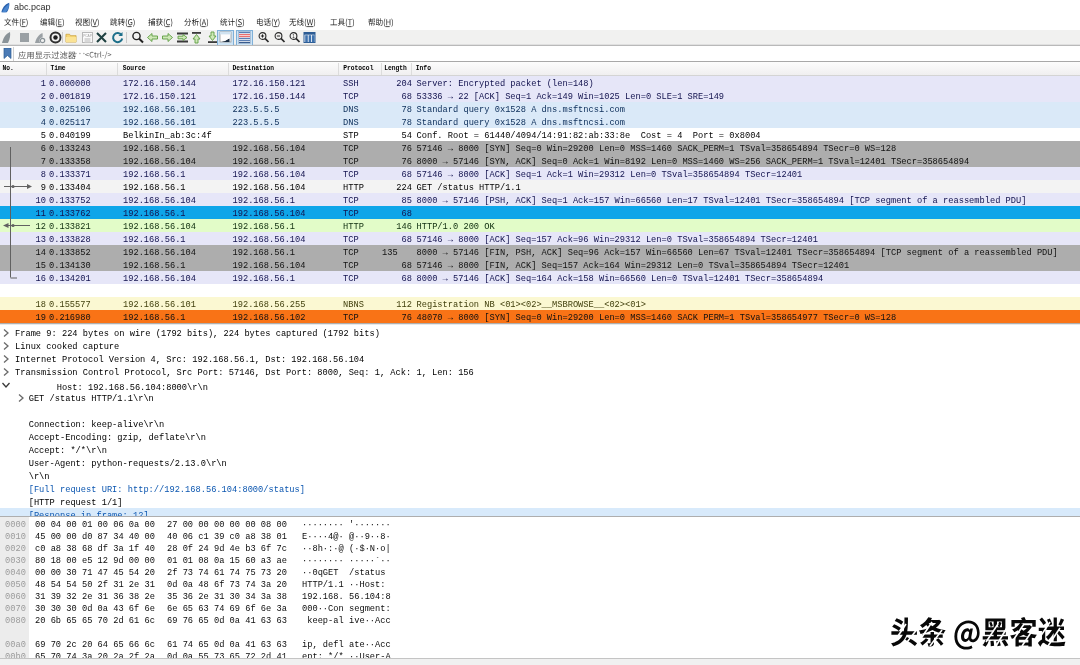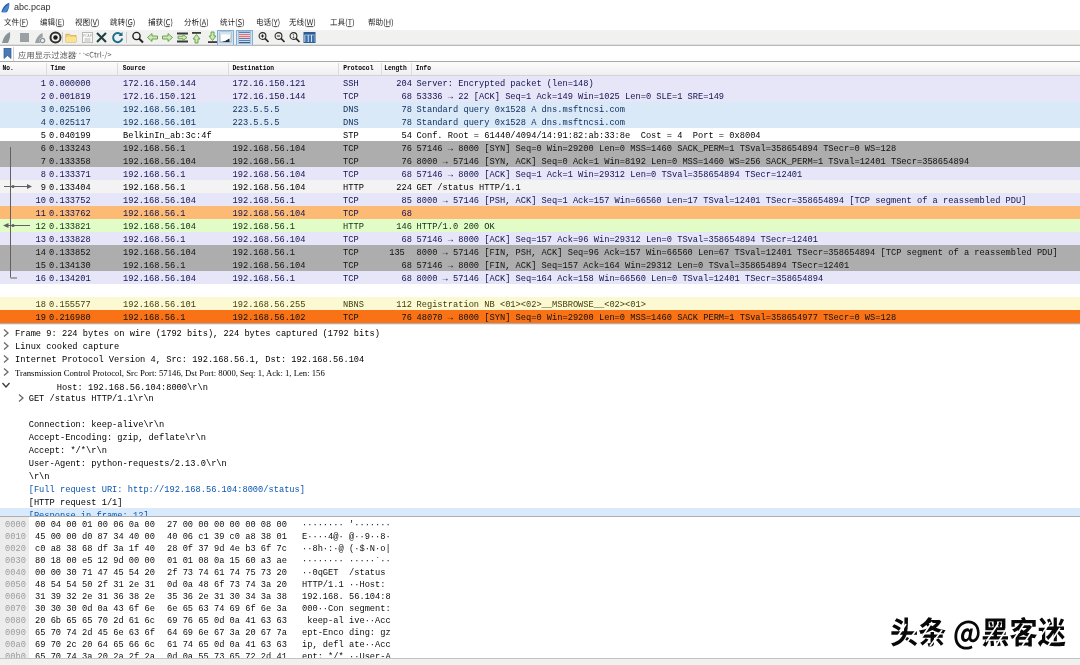--- a/index.html
+++ b/index.html
@@ -299,21 +299,21 @@
 </div>
 <div class="row mono" style="top:193px;background:#e6e6f8;color:#12124e">
 <span class="cell-no">10</span>
 <span style="left:49px">0.133752</span>
 <span style="left:123px">192.168.56.104</span>
 <span style="left:232.5px">192.168.56.1</span>
 <span style="left:343px">TCP</span>
 <span style="left:382px;width:30px;text-align:right">85</span>
 <span style="left:416.5px">8000 → 57146 [PSH, ACK] Seq=1 Ack=157 Win=66560 Len=17 TSval=12401 TSecr=358654894 [TCP segment of a reassembled PDU]</span>
 </div>
-<div class="row mono" style="top:206px;background:#fdba74;color:#12124e">
+<div class="row mono" style="top:206px;background:#0ea5e9;color:#12124e">
 <span class="cell-no">11</span>
 <span style="left:49px">0.133762</span>
 <span style="left:123px">192.168.56.1</span>
 <span style="left:232.5px">192.168.56.104</span>
 <span style="left:343px">TCP</span>
 <span style="left:382px;width:30px;text-align:right">68</span>
 </div>
 <div class="row mono" style="top:219px;background:#e2fcc8;color:#0f2e0f">
 <span class="cell-no">12</span>
 <span style="left:49px">0.133821</span>
@@ -331,21 +331,21 @@
 <span style="left:343px">TCP</span>
 <span style="left:382px;width:30px;text-align:right">68</span>
 <span style="left:416.5px">57146 → 8000 [ACK] Seq=157 Ack=96 Win=29312 Len=0 TSval=358654894 TSecr=12401</span>
 </div>
 <div class="row mono" style="top:245px;background:#adadad;color:#111111">
 <span class="cell-no">14</span>
 <span style="left:49px">0.133852</span>
 <span style="left:123px">192.168.56.104</span>
 <span style="left:232.5px">192.168.56.1</span>
 <span style="left:343px">TCP</span>
-<span style="left:382px;width:30px;text-align:center">135</span>
+<span style="left:382px;width:30px;text-align:left">135</span>
 <span style="left:416.5px">8000 → 57146 [FIN, PSH, ACK] Seq=96 Ack=157 Win=66560 Len=67 TSval=12401 TSecr=358654894 [TCP segment of a reassembled PDU]</span>
 </div>
 <div class="row mono" style="top:258px;background:#adadad;color:#111111">
 <span class="cell-no">15</span>
 <span style="left:49px">0.134130</span>
 <span style="left:123px">192.168.56.1</span>
 <span style="left:232.5px">192.168.56.104</span>
 <span style="left:343px">TCP</span>
 <span style="left:382px;width:30px;text-align:right">68</span>
 <span style="left:416.5px">57146 → 8000 [FIN, ACK] Seq=157 Ack=164 Win=29312 Len=0 TSval=358654894 TSecr=12401</span>
@@ -409,21 +409,21 @@
 </div>
 <svg class="abs" style="left:3.0px;top:341.5px" width="6" height="8" viewBox="0 0 6 8">
       <path d="M1 0.5 L5 4 L1 7.5" fill="none" stroke="#6a6a6a" stroke-width="1.3"></path>
     </svg>
 <div class="dline mono" style="top:352px;">
 <span class="abs" style="left:15.0px;color:#000">Internet Protocol Version 4, Src: 192.168.56.1, Dst: 192.168.56.104</span>
 </div>
 <svg class="abs" style="left:3.0px;top:354.5px" width="6" height="8" viewBox="0 0 6 8">
       <path d="M1 0.5 L5 4 L1 7.5" fill="none" stroke="#6a6a6a" stroke-width="1.3"></path>
     </svg>
-<div class="dline mono" style="top:365px;font-family:Liberation Serif, serif;">
+<div class="dline mono" style="top:365px;">
 <span class="abs" style="left:15.0px;color:#000">Transmission Control Protocol, Src Port: 57146, Dst Port: 8000, Seq: 1, Ack: 1, Len: 156</span>
 </div>
 <svg class="abs" style="left:3.0px;top:367.5px" width="6" height="8" viewBox="0 0 6 8">
       <path d="M1 0.5 L5 4 L1 7.5" fill="none" stroke="#6a6a6a" stroke-width="1.3"></path>
     </svg>
 <svg class="abs" style="left:2.0px;top:381.5px" width="8" height="6" viewBox="0 0 8 6">
       <path d="M0.5 1 L4 5 L7.5 1" fill="none" stroke="#3a3a3a" stroke-width="1.3"></path>
     </svg>
 <div class="dline mono" style="top:391px;">
 <span class="abs" style="left:28.7px;color:#000">GET /status HTTP/1.1\r\n</span>
@@ -471,21 +471,21 @@
 <div class="hexrow mono" style="top:530px">
 <span class="abs" style="left:5px;color:#9b9b9b">0010</span>
 <span class="abs" style="left:35px;color:#0c0c0c">45 00 00 d0 87 34 40 00</span>
 <span class="abs" style="left:167px;color:#0c0c0c">40 06 c1 39 c0 a8 38 01</span>
 <span class="abs" style="left:302px;color:#0c0c0c">E····4@·</span>
 <span class="abs" style="left:349px;color:#0c0c0c">@··9··8·</span>
 </div>
 <div class="hexrow mono" style="top:542px">
 <span class="abs" style="left:5px;color:#9b9b9b">0020</span>
 <span class="abs" style="left:35px;color:#0c0c0c">c0 a8 38 68 df 3a 1f 40</span>
-<span class="abs" style="left:167px;color:#0c0c0c">28 0f 37 9d 4e b3 6f 7c</span>
+<span class="abs" style="left:167px;color:#0c0c0c">28 0f 24 9d 4e b3 6f 7c</span>
 <span class="abs" style="left:302px;color:#0c0c0c">··8h·:·@</span>
 <span class="abs" style="left:349px;color:#0c0c0c">(·$·N·o|</span>
 </div>
 <div class="hexrow mono" style="top:554px">
 <span class="abs" style="left:5px;color:#9b9b9b">0030</span>
 <span class="abs" style="left:35px;color:#0c0c0c">80 18 00 e5 12 9d 00 00</span>
 <span class="abs" style="left:167px;color:#0c0c0c">01 01 08 0a 15 60 a3 ae</span>
 <span class="abs" style="left:302px;color:#0c0c0c">········</span>
 <span class="abs" style="left:349px;color:#0c0c0c">·····`··</span>
 </div>
@@ -516,27 +516,20 @@
 <span class="abs" style="left:167px;color:#0c0c0c">6e 65 63 74 69 6f 6e 3a</span>
 <span class="abs" style="left:302px;color:#0c0c0c">000··Con</span>
 <span class="abs" style="left:349px;color:#0c0c0c">segment:</span>
 </div>
 <div class="hexrow mono" style="top:614px">
 <span class="abs" style="left:5px;color:#9b9b9b">0080</span>
 <span class="abs" style="left:35px;color:#0c0c0c">20 6b 65 65 70 2d 61 6c</span>
 <span class="abs" style="left:167px;color:#0c0c0c">69 76 65 0d 0a 41 63 63</span>
 <span class="abs" style="left:302px;color:#0c0c0c"> keep-al</span>
 <span class="abs" style="left:349px;color:#0c0c0c">ive··Acc</span>
-</div>
-<div class="hexrow mono" style="top:626px">
-<span class="abs" style="left:5px;color:#9b9b9b">0090</span>
-<span class="abs" style="left:35px;color:#0c0c0c">65 70 74 2d 45 6e 63 6f</span>
-<span class="abs" style="left:167px;color:#0c0c0c">64 69 6e 67 3a 20 67 7a</span>
-<span class="abs" style="left:302px;color:#0c0c0c">ept-Enco</span>
-<span class="abs" style="left:349px;color:#0c0c0c">ding: gz</span>
 </div>
 <div class="hexrow mono" style="top:638px">
 <span class="abs" style="left:5px;color:#9b9b9b">00a0</span>
 <span class="abs" style="left:35px;color:#0c0c0c">69 70 2c 20 64 65 66 6c</span>
 <span class="abs" style="left:167px;color:#0c0c0c">61 74 65 0d 0a 41 63 63</span>
 <span class="abs" style="left:302px;color:#0c0c0c">ip, defl</span>
 <span class="abs" style="left:349px;color:#0c0c0c">ate··Acc</span>
 </div>
 <div class="hexrow mono" style="top:650px">
 <span class="abs" style="left:5px;color:#9b9b9b">00b0</span>

